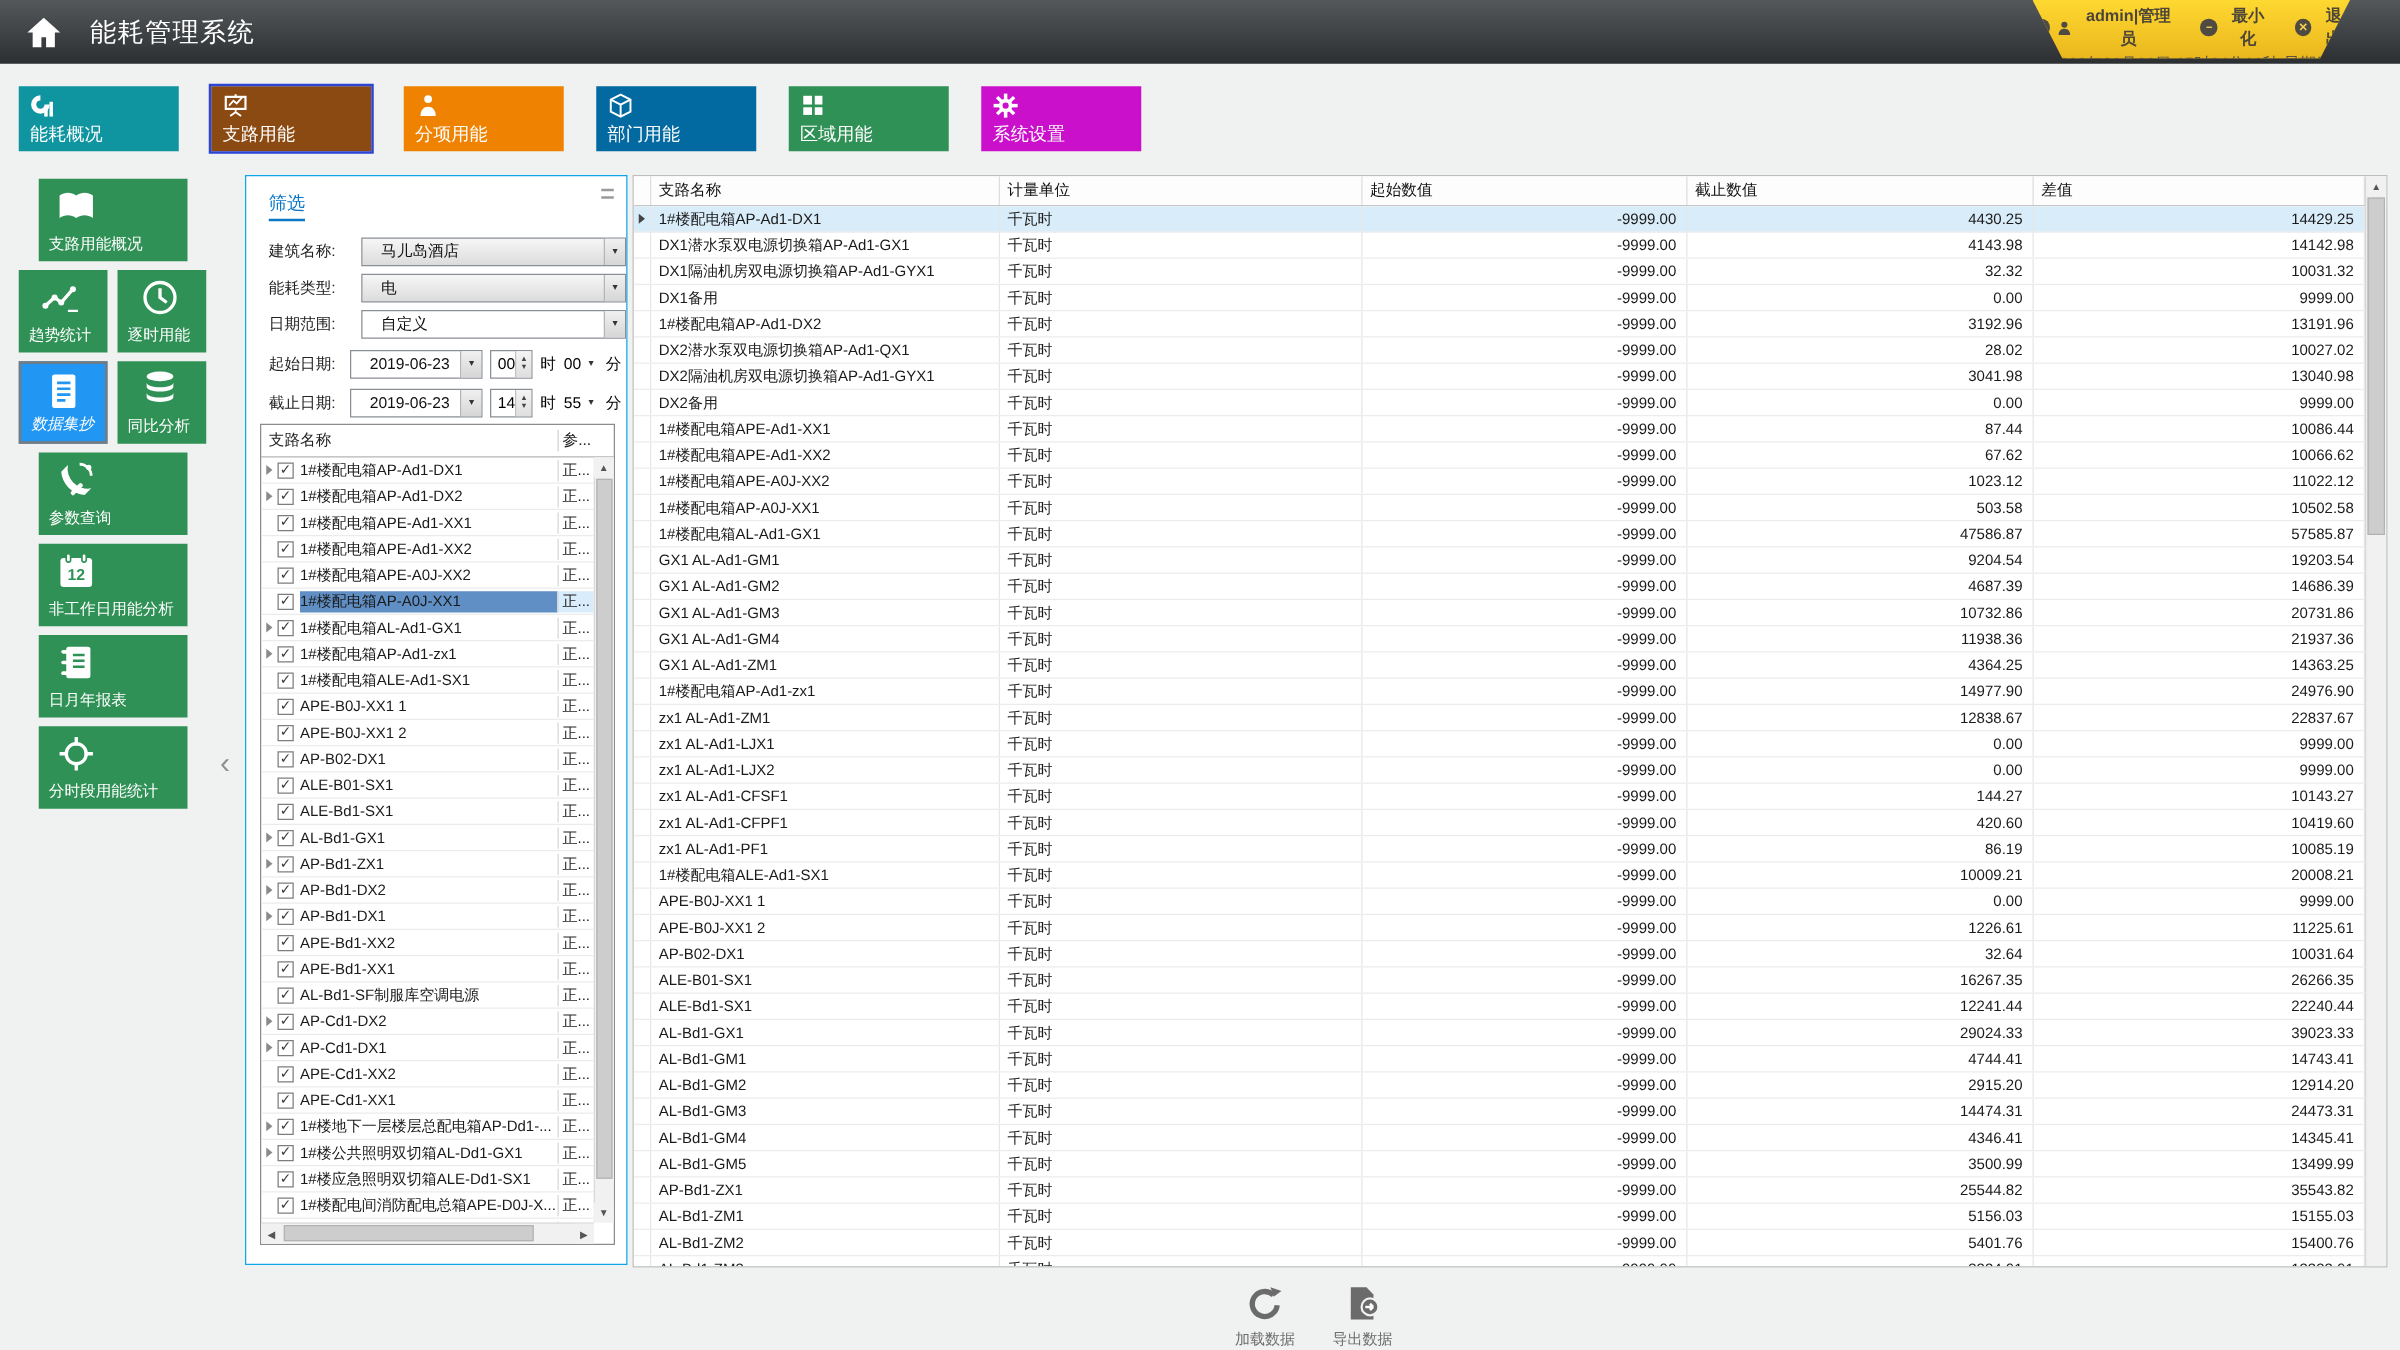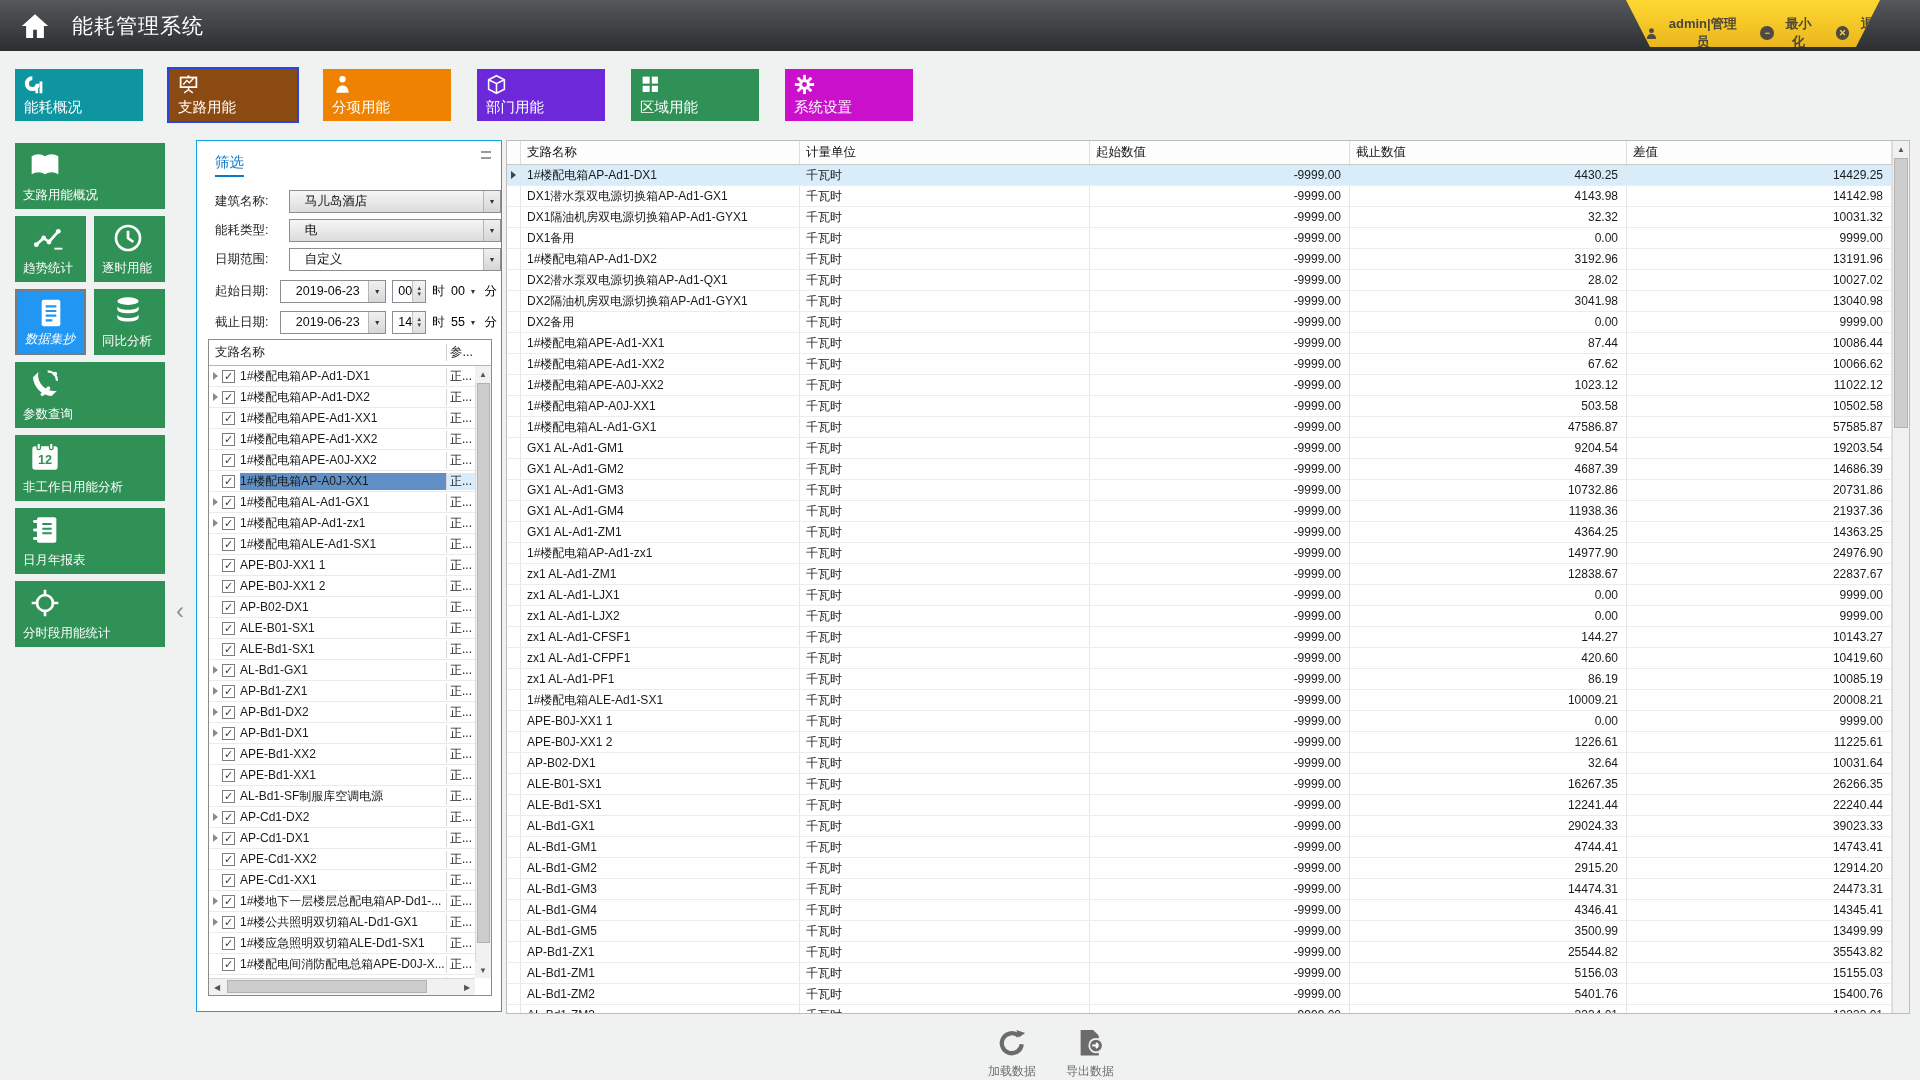--- a/index.html
+++ b/index.html
@@ -8,39 +8,39 @@
   
   #topbar { position:absolute; left:0; top:0; width:1920px; height:51px;
     background:linear-gradient(#55585b,#2c2f32); display:flex; align-items:center; }
   #home-ic { width:30px; height:30px; margin-left:20px; }
   #apptitle { color:#fff; font-size:21px; font-weight:normal; margin-left:22px; letter-spacing:1px; }
   #userbadge { position:absolute; right:40px; top:0; width:254px; height:47px;
     background:linear-gradient(#ffd831,#e9b71d);
     clip-path:polygon(0 0,100% 0,calc(100% - 24px) 100%,24px 100%);
     text-align:center; padding-top:4px; }
   .badge-row1 { display:flex; align-items:center; justify-content:center; gap:5px;
-    font-size:13px; color:#4d4639; font-weight:bold;margin-top:11px; }
+    font-size:13px; color:#4d4639; font-weight:bold; }
   .badge-row2 { font-size:13px; color:#5d5344; margin-top:2px; }
   .bcirc { display:inline-flex; width:14px; height:14px; border-radius:50%; background:#4f4a42;
     color:#f7d54d; font-size:9px; align-items:center; justify-content:center; font-style:italic; }
   .bcirc.sq { font-style:normal; }
   .bgap { width:8px; }
 
   
   #navrow { position:absolute; left:15px; top:69px; display:flex; gap:26px; }
   .navtile { position:relative; width:128px; height:52px; color:#fff; cursor:pointer; }
   .navtile.sel { outline:2px solid #2b46d4; }
   .navtile .icn { position:absolute; left:9px; top:5px; }
   .navtile .icn svg { width:21px; height:21px; display:block; }
   .navtile .nlabel { position:absolute; left:9px; bottom:4px; font-size:14.5px; }
 
   
   #sidebar { position:absolute; left:15px; top:143px; width:150px; display:flex; flex-wrap:wrap; gap:7px 8px; }
   .stile { position:relative; height:66px; color:#fff; cursor:pointer; }
-  .stile.wide { width:150px; } .stile.half { width:71px; }
+  .stile.wide { width:119px;margin-left:16px; } .stile.half { width:71px; }
   .stile .icn { position:absolute; left:14px; top:6px; }
   .stile.half .icn { left:18px; }
   .stile .icn svg { width:32px; height:32px; display:block; }
   .stile .slabel { position:absolute; left:8px; bottom:5px; font-size:12.5px; white-space:nowrap; }
   .stile.sel { border:2px solid #7a7a7a;font-style:italic; }
 
   #collapse { position:absolute; left:176px; top:597px; color:#8f8f8f; font-size:24px; cursor:pointer; }
 
   
   #filtercard { position:absolute; left:196px; top:140px; width:306px; height:872px;
@@ -167,21 +167,21 @@
   </div>
     <div class="navtile" style="background: rgb(239, 130, 0);">
     <span class="icn">
         <svg viewBox="0 0 24 24" fill="#fff">
           <circle cx="12" cy="6" r="3.6"></circle>
           <path d="M5 21.5c0-5.5 3-8.5 7-8.5s7 3 7 8.5z"></path>
         </svg>
       </span>
     <span class="nlabel">分项用能</span>
   </div>
-    <div class="navtile" style="background: #6d28d9; padding-left: 32px;">
+    <div class="navtile" style="background: #0369a1; padding-left: 32px;">
     <span class="icn">
         <svg viewBox="0 0 24 24" fill="none" stroke="#fff" stroke-width="1.8">
           <path d="M12 2l9 4.5v11L12 22l-9-4.5v-11z"></path>
           <path d="M12 11L3 6.5M12 11l9-4.5M12 11v11"></path>
         </svg>
       </span>
     <span class="nlabel">部门用能</span>
   </div>
     <div class="navtile" style="background: rgb(47, 145, 85);">
     <span class="icn">

